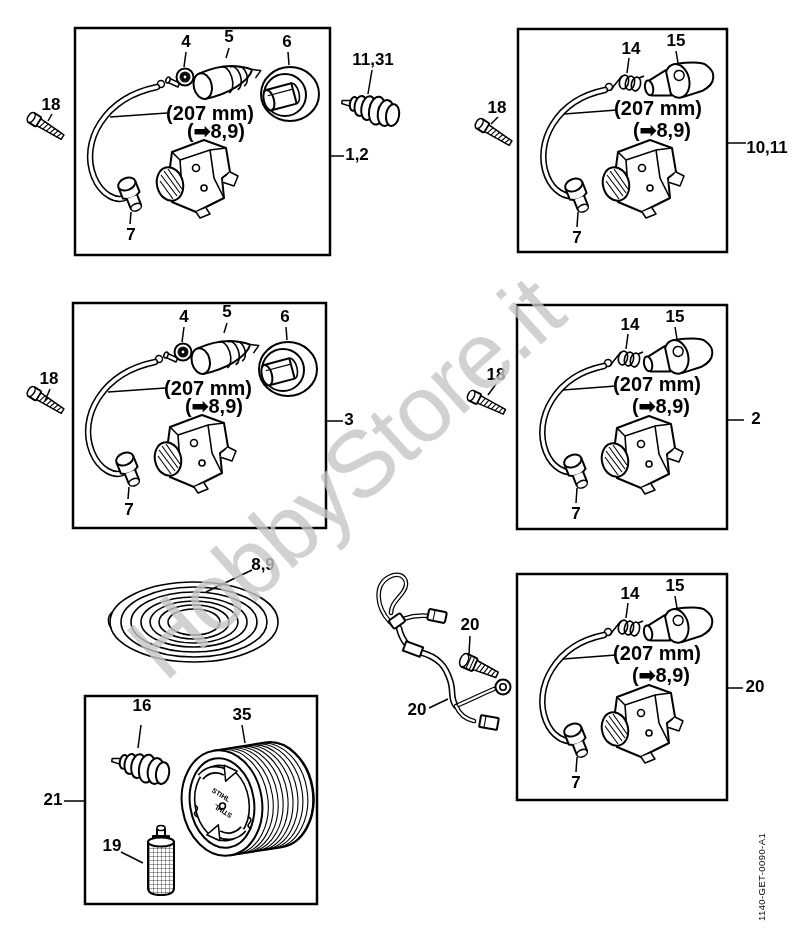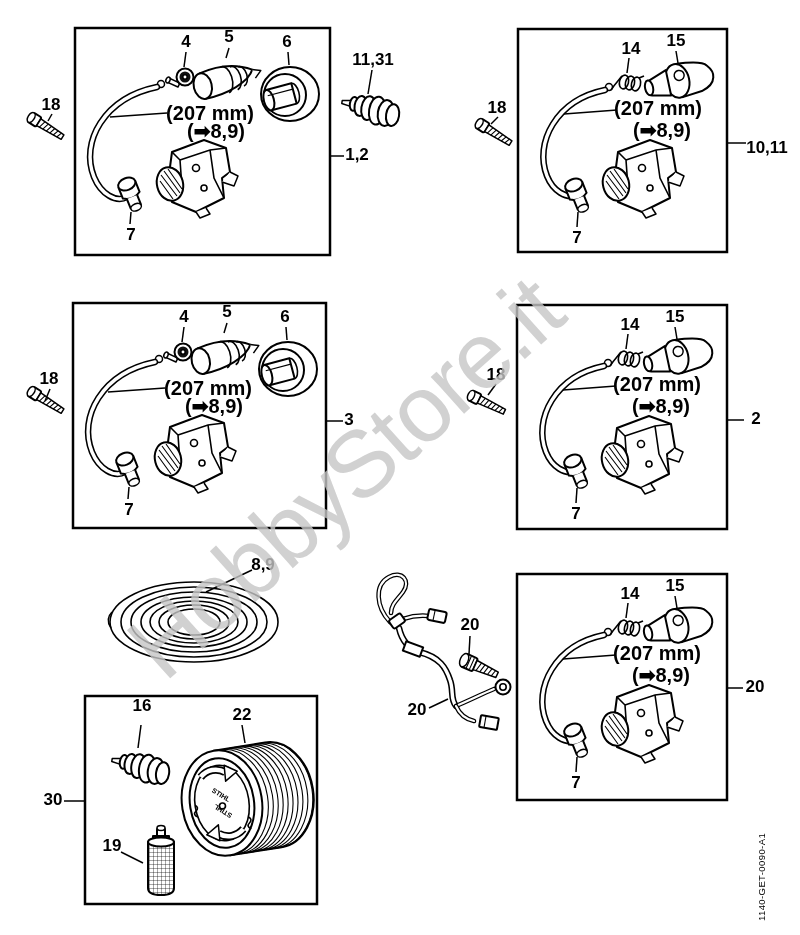--- a/index.html
+++ b/index.html
@@ -339,23 +339,23 @@
 <div class="lbl" style="left:675px;top:308px">15</div>
 <div class="lbl sm" style="left:657px;top:374px">(207 mm)</div>
 <div class="lbl sm" style="left:661px;top:396px">(➡8,9)</div>
 <div class="lbl" style="left:576px;top:505px">7</div>
 <div class="lbl" style="left:756px;top:410px">2</div>
 <div class="lbl" style="left:496px;top:366px">18</div>
 
 <div class="lbl" style="left:263px;top:556px">8,9</div>
 
 <div class="lbl" style="left:142px;top:697px">16</div>
-<div class="lbl" style="left:242px;top:706px">22</div>
+<div class="lbl" style="left:242px;top:706px">35</div>
 <div class="lbl" style="left:112px;top:837px">19</div>
-<div class="lbl" style="left:53px;top:791px">30</div>
+<div class="lbl" style="left:53px;top:791px">21</div>
 
 <div class="lbl" style="left:470px;top:616px">20</div>
 <div class="lbl" style="left:417px;top:701px">20</div>
 
 <div class="lbl" style="left:630px;top:585px">14</div>
 <div class="lbl" style="left:675px;top:577px">15</div>
 <div class="lbl sm" style="left:657px;top:643px">(207 mm)</div>
 <div class="lbl sm" style="left:661px;top:665px">(➡8,9)</div>
 <div class="lbl" style="left:576px;top:774px">7</div>
 <div class="lbl" style="left:755px;top:678px">20</div>

